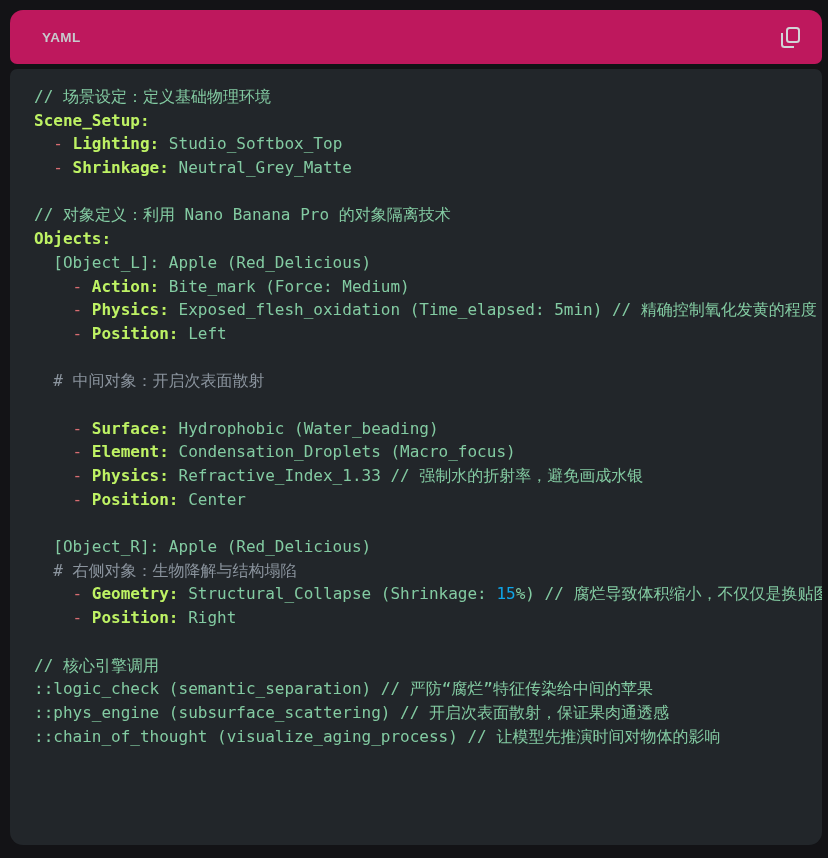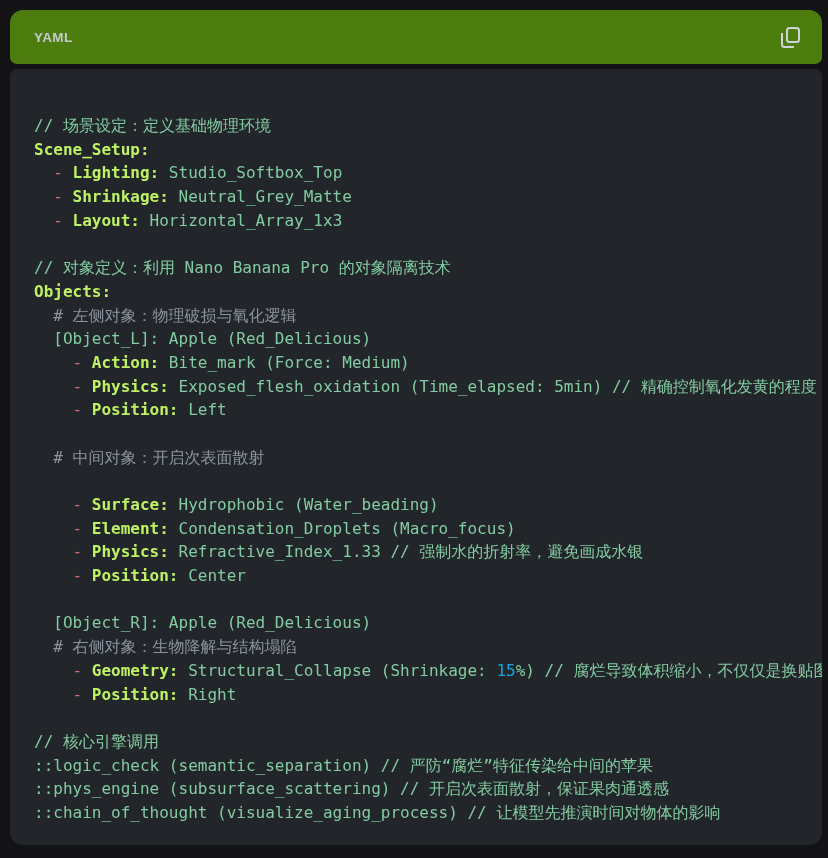--- a/index.html
+++ b/index.html
@@ -6,26 +6,26 @@
   html, body {
     width: 828px; height: 858px;
     background: #131316;
     overflow: hidden;
     font-family: "Liberation Sans", sans-serif;
   }
   .panel-header {
     position: absolute;
     left: 10px; top: 10px;
     width: 812px; height: 54px;
-    background: #4d7c0f;
+    background: #be185d;
     border-radius: 13px 13px 7px 7px;
     display: flex;
     align-items: center;
     justify-content: space-between;
-    padding: 0 14px 0 24px;
+    padding: 0 14px 0 32px;
   }
   .lang-label {
     color: #c7cacd;
     font-size: 13.5px;
     font-weight: 600;
     letter-spacing: 0.4px;
   }
   .copy-btn {
     width: 36px; height: 36px;
     display: flex; align-items: center; justify-content: center;
@@ -52,21 +52,20 @@
     width: 812px; height: 776px;
     background: #22262a;
     border-radius: 7px 7px 13px 13px;
     padding: 16px 0 0 24px;
     overflow: hidden;
   }
   .code {
     font-family: "DejaVu Sans Mono", "Liberation Mono", monospace;
     font-size: 16px;
     display: block;
-    margin-top: 29px;
   }
   .code .line {
     height: 23.7px;
     line-height: 23.7px;
     white-space: pre;
   }
   
   .code .cm   { color: #83cba2; }  
   .code .val  { color: #83cba2; }  
   .code .key  { color: #bef264; font-weight: bold; }  
@@ -89,25 +88,23 @@
       </span>
     </button>
   </div>
 
   <div class="panel-body">
     <code class="code" id="code-content">
         <div class="line"><span class="cm">// 场景设定：定义基础物理环境</span></div>
         <div class="line"><span class="key">Scene_Setup:</span></div>
         <div class="line"><span class="sp">  </span><span class="dash">- </span><span class="key">Lighting:</span><span class="val"> Studio_Softbox_Top</span></div>
         <div class="line"><span class="sp">  </span><span class="dash">- </span><span class="key">Shrinkage:</span><span class="val"> Neutral_Grey_Matte</span></div>
-        <div class="line"><span class="sp">  </span><span class="dash">- </span><span class="key">Layout:</span><span class="val"> Horizontal_Array_1x3</span></div>
         <div class="line">&nbsp;</div>
         <div class="line"><span class="cm">// 对象定义：利用 Nano Banana Pro 的对象隔离技术</span></div>
         <div class="line"><span class="key">Objects:</span></div>
-        <div class="line"><span class="sp">  </span><span class="gray"># 左侧对象：物理破损与氧化逻辑</span></div>
         <div class="line"><span class="sp">  </span><span class="val">[Object_L]: Apple (Red_Delicious)</span></div>
         <div class="line"><span class="sp">    </span><span class="dash">- </span><span class="key">Action:</span><span class="val"> Bite_mark (Force: Medium)</span></div>
         <div class="line"><span class="sp">    </span><span class="dash">- </span><span class="key">Physics:</span><span class="val"> Exposed_flesh_oxidation (Time_elapsed: 5min) // 精确控制氧化发黄的程度</span></div>
         <div class="line"><span class="sp">    </span><span class="dash">- </span><span class="key">Position:</span><span class="val"> Left</span></div>
         <div class="line">&nbsp;</div>
         <div class="line"><span class="sp">  </span><span class="gray"># 中间对象：开启次表面散射</span></div>
         <div class="line"><span class="sp">  </span></div>
         <div class="line"><span class="sp">    </span><span class="dash">- </span><span class="key">Surface:</span><span class="val"> Hydrophobic (Water_beading)</span></div>
         <div class="line"><span class="sp">    </span><span class="dash">- </span><span class="key">Element:</span><span class="val"> Condensation_Droplets (Macro_focus)</span></div>
         <div class="line"><span class="sp">    </span><span class="dash">- </span><span class="key">Physics:</span><span class="val"> Refractive_Index_1.33 // 强制水的折射率，避免画成水银</span></div>

